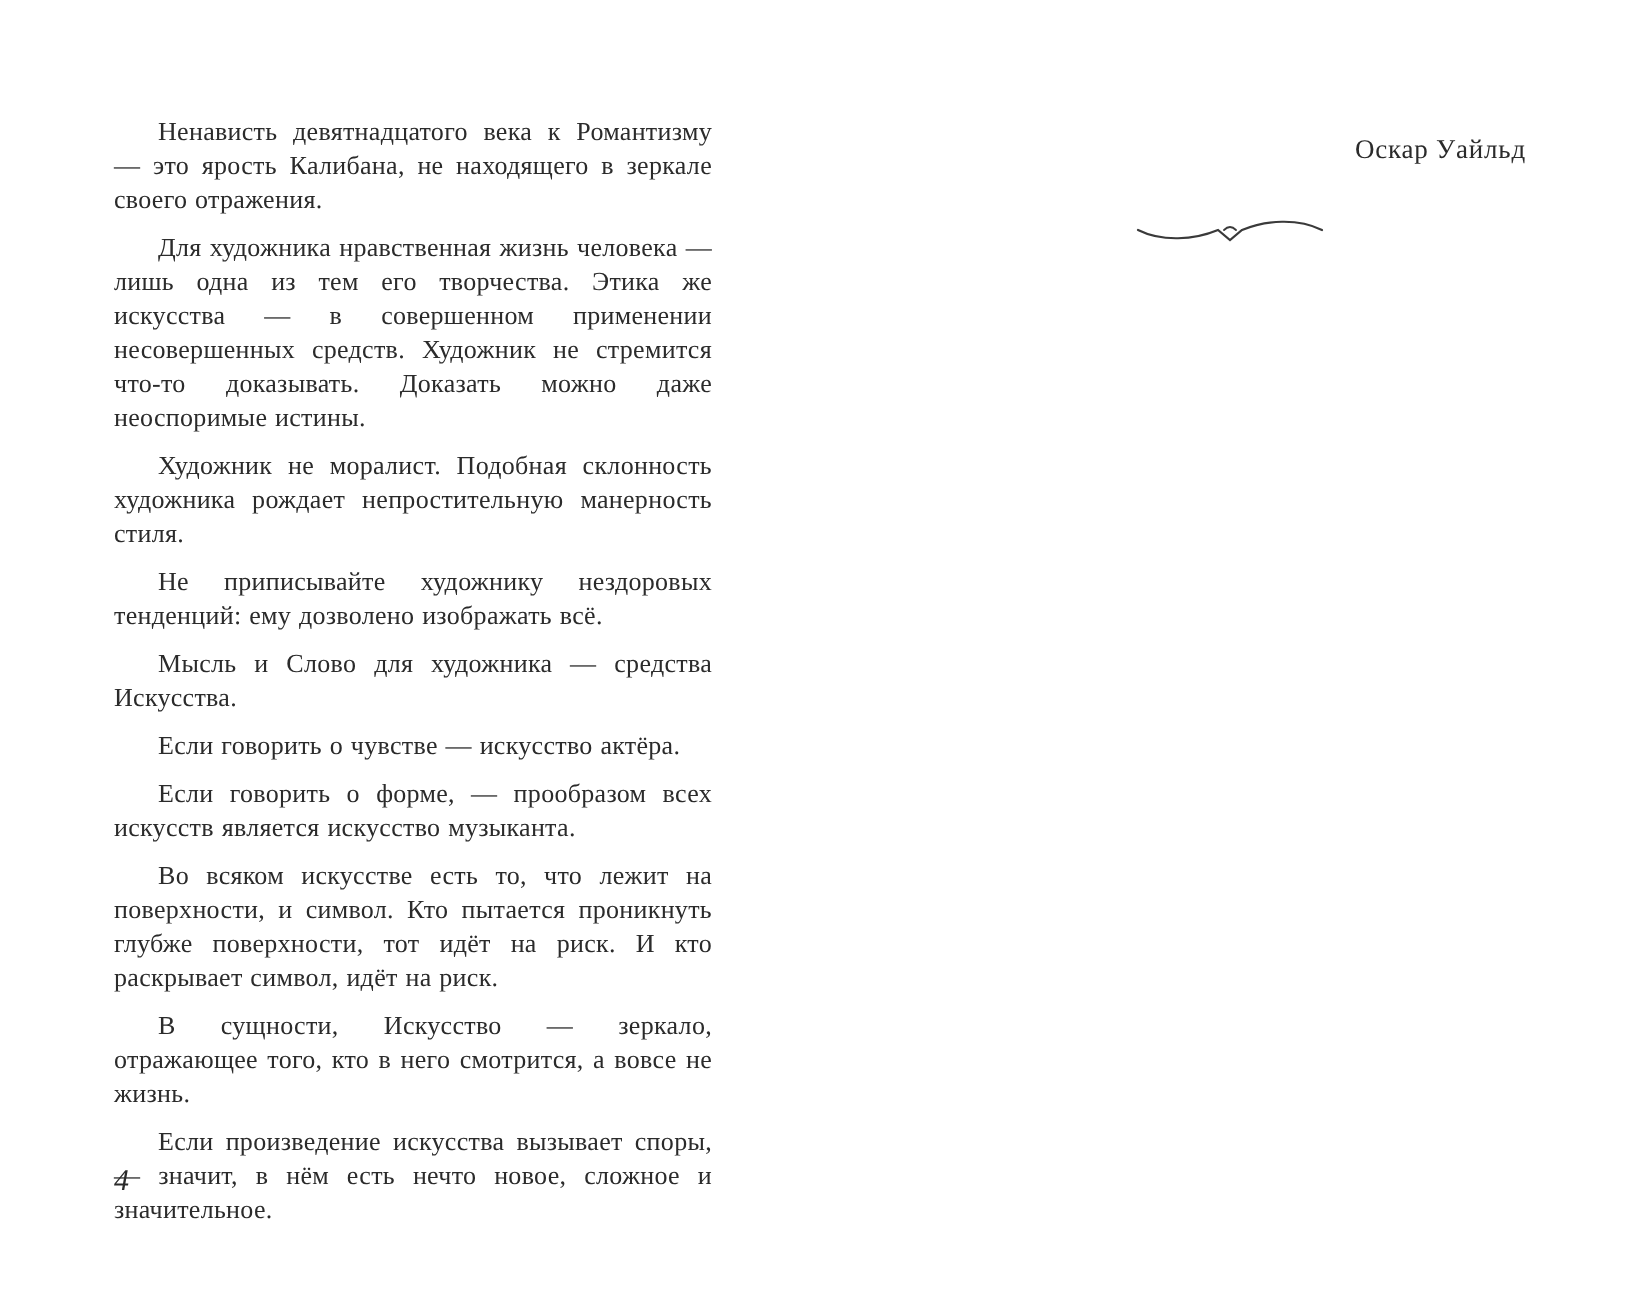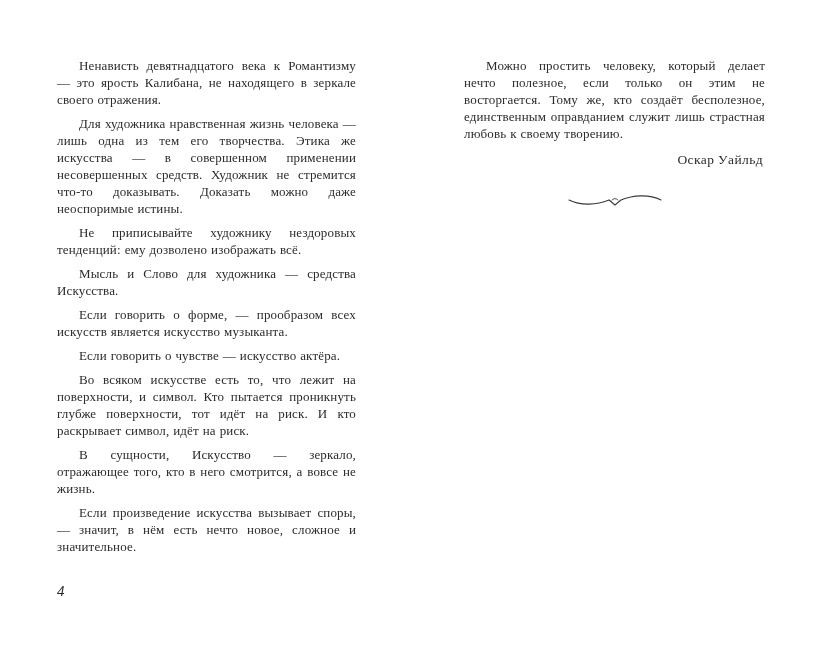--- a/index.html
+++ b/index.html
@@ -64,31 +64,31 @@
   }
 </style>
 </head>
 <body>
 
 <div class="spread">
 
   <div class="page-col left">
     <p class="para">Ненависть девятнадцатого века к Романтизму — это ярость Калибана, не находящего в зеркале своего отражения.</p>
     <p class="para">Для художника нравственная жизнь человека — лишь одна из тем его творчества. Этика же искусства — в совершенном применении несовершенных средств. Художник не стремится что-то доказывать. Доказать можно даже неоспоримые истины.</p>
+    <p class="para">Художник не моралист. Подобная склонность художника рождает непростительную манерность стиля.</p>
     <p class="para">Не приписывайте художнику нездоровых тенденций: ему дозволено изображать всё.</p>
     <p class="para">Мысль и Слово для художника — средства Искусства.</p>
+    <p class="para">Если говорить о чувстве — искусство актёра.</p>
     <p class="para">Если говорить о форме, — прообразом всех искусств является искусство музыканта.</p>
-    <p class="para">Если говорить о чувстве — искусство актёра.</p>
     <p class="para">Во всяком искусстве есть то, что лежит на поверхности, и символ. Кто пытается проникнуть глубже поверхности, тот идёт на риск. И кто раскрывает символ, идёт на риск.</p>
     <p class="para">В сущности, Искусство — зеркало, отражающее того, кто в него смотрится, а вовсе не жизнь.</p>
     <p class="para">Если произведение искусства вызывает споры, — значит, в нём есть нечто новое, сложное и значительное.</p>
   </div>
 
   <div class="page-col right">
-    <p class="para">Можно простить человеку, который делает нечто полезное, если только он этим не восторгается. Тому же, кто создаёт бесполезное, единственным оправданием служит лишь страстная любовь к своему творению.</p>
     <p class="signature">Оскар Уайльд</p>
     <div class="flourish">
       <svg width="96" height="18" viewBox="0 0 96 18" aria-hidden="true">
         <path d="M2 8 C 14 14, 30 13, 42 8 L 48 13 L 54 8 C 66 3, 82 2, 94 8" fill="none" stroke="#3a3a3a" stroke-width="1.1" stroke-linecap="round"></path>
         <path d="M45 8 Q 48 5, 51 8" fill="none" stroke="#3a3a3a" stroke-width="0.9" stroke-linecap="round"></path>
       </svg>
     </div>
   </div>
 
   <div class="page-number">4</div>

